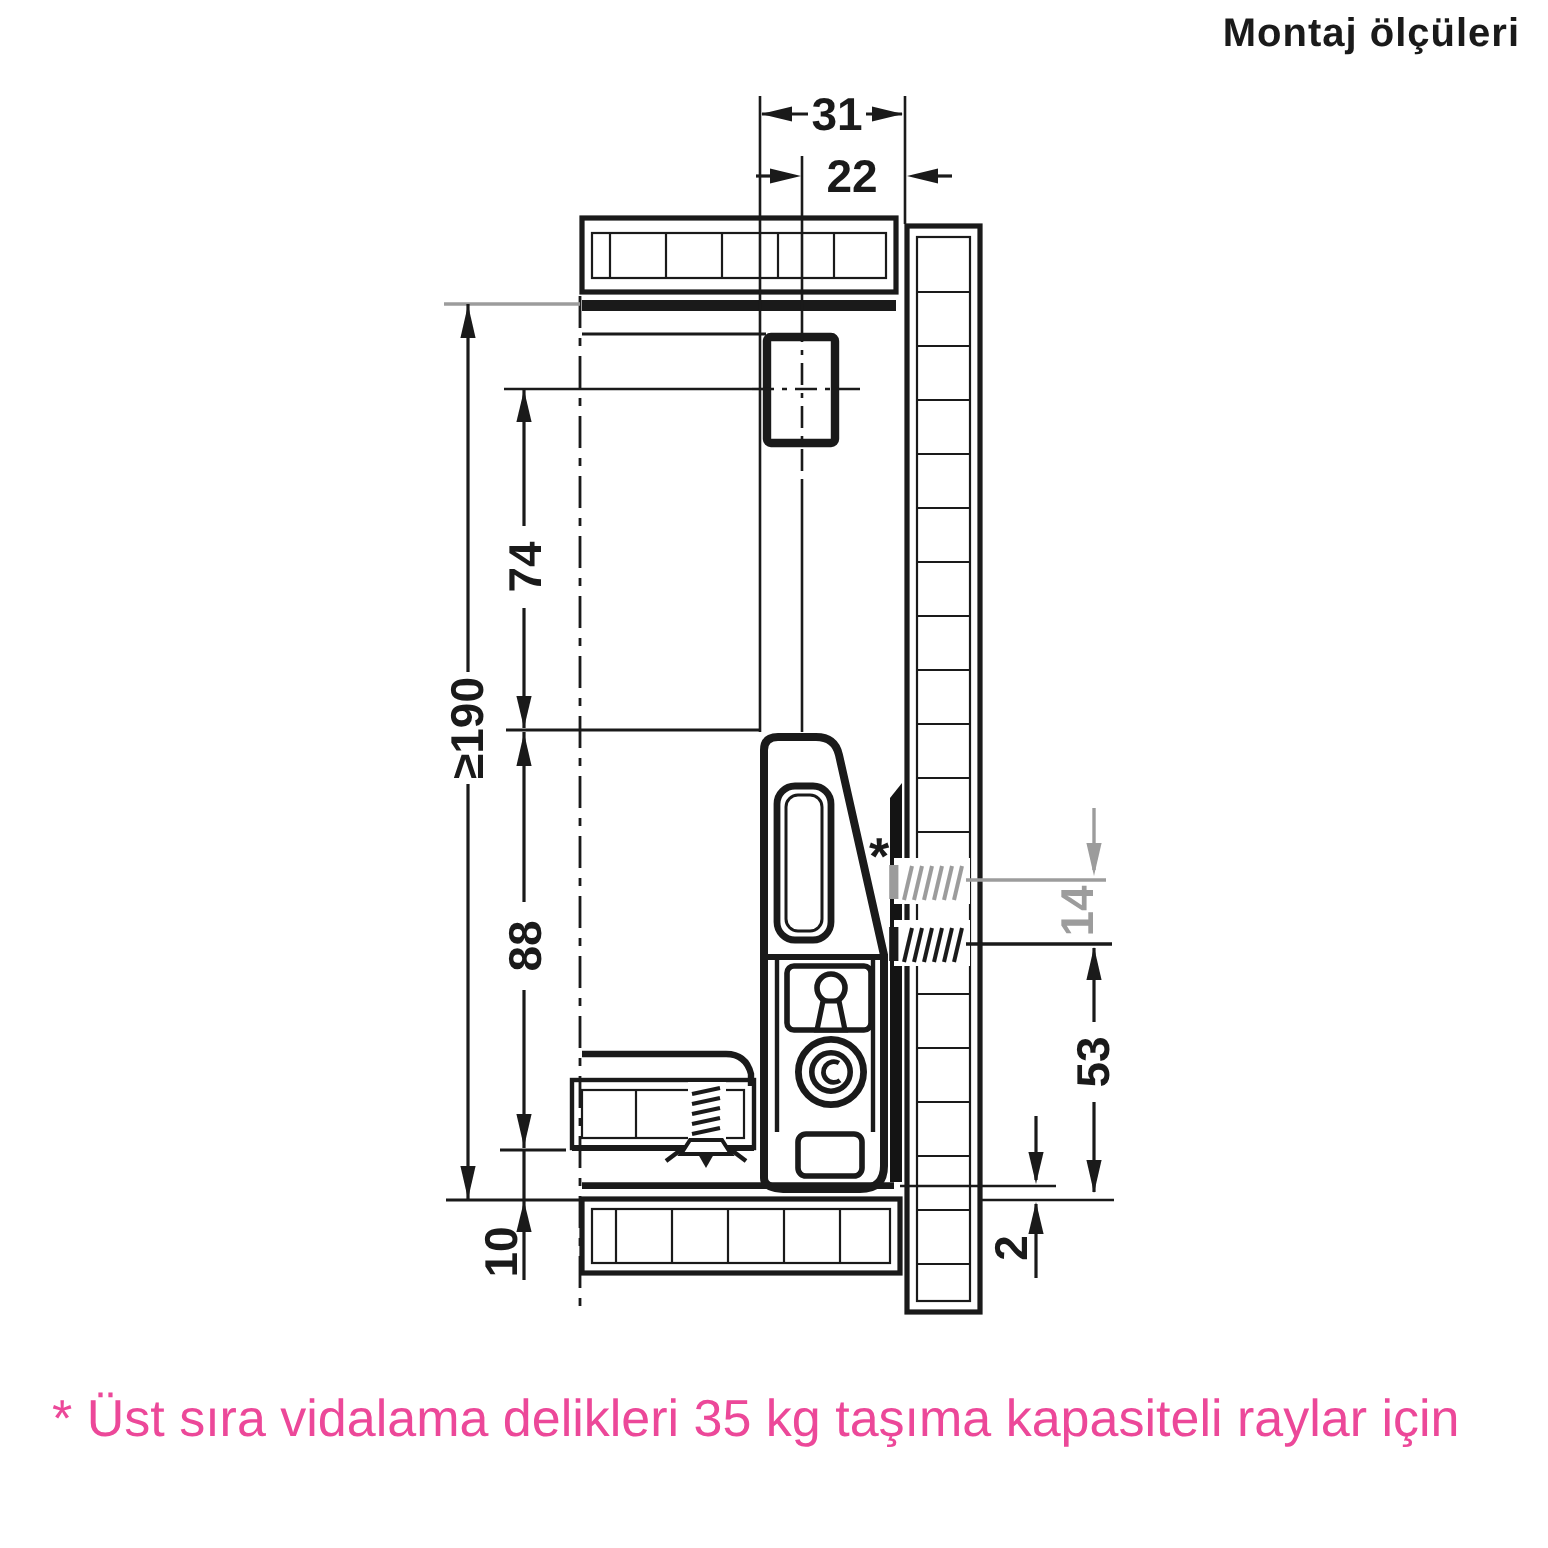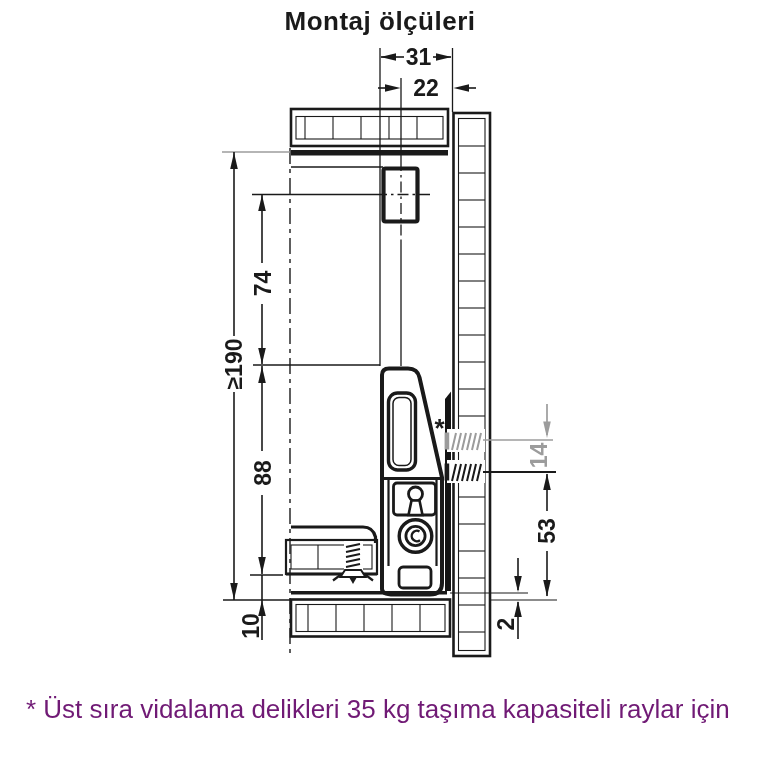--- a/index.html
+++ b/index.html
@@ -1,22 +1,22 @@
 <!DOCTYPE html>
 <html><head>
 <meta charset="utf-8">
 <style>
   html,body{margin:0;padding:0;background:#ffffff;}
   body{width:774px;height:774px;position:relative;overflow:hidden;
        font-family:"Liberation Sans","DejaVu Sans",sans-serif;color:#1a1a1a;}
-  .page-title{position:absolute;top:6px;left:0;width:760px;text-align:center;
-       font-size:26px;font-weight:bold;letter-spacing:0.5px;}
+  .page-title{position:absolute;top:6px;left:0;width:760px;text-align:right;
+       font-size:20px;font-weight:bold;letter-spacing:0.5px;}
   .drawing{position:absolute;left:0;top:0;width:774px;height:774px;}
   .footnote{position:absolute;left:26px;top:690px;width:740px;
-       font-size:26px;line-height:38px;color:#701a75;}
+       font-size:26px;line-height:38px;color:#ec4899;}
   svg text{font-family:"Liberation Sans","DejaVu Sans",sans-serif;font-weight:bold;}
   .dimtxt{font-size:23px;fill:#1a1a1a;}
   .dimtxt-gray{font-size:23px;fill:#9c9c9c;}
   .star{font-size:26px;fill:#1a1a1a;}
 </style>
 </head>
 <body>
 
 <div class="page-title">Montaj ölçüleri</div>
 

